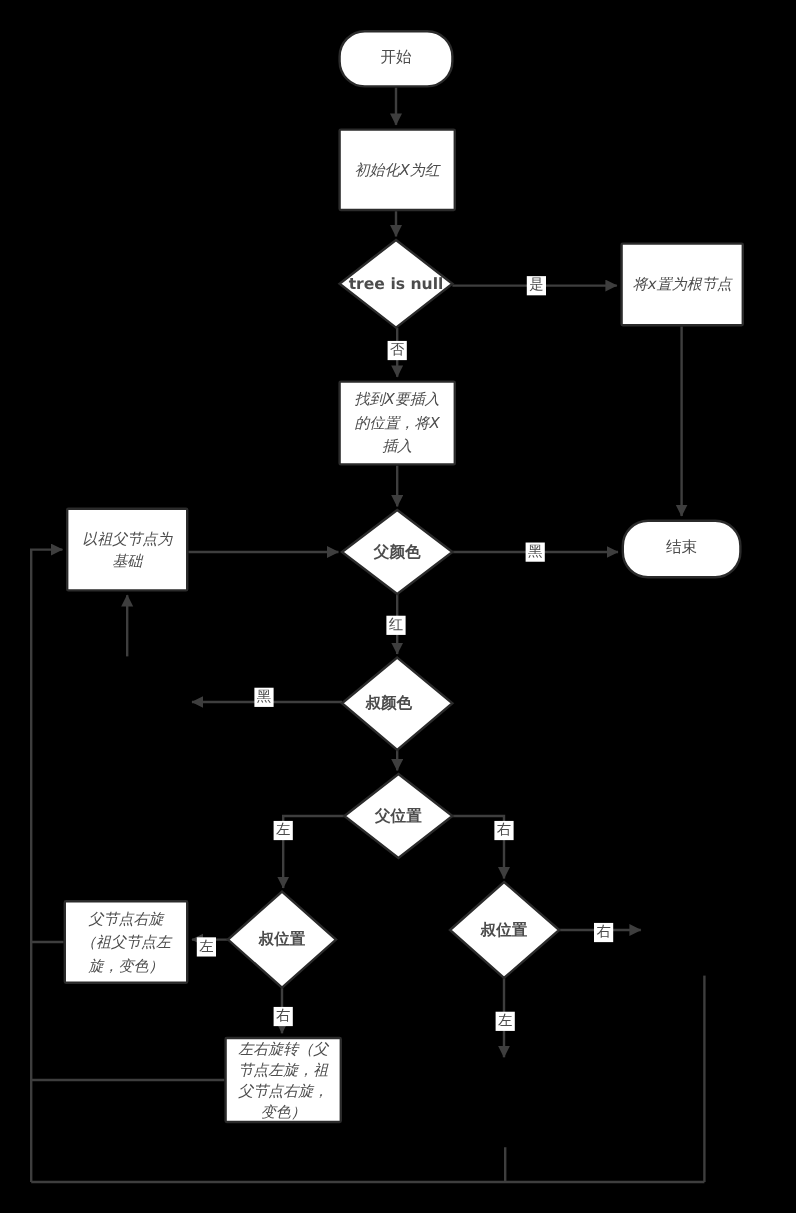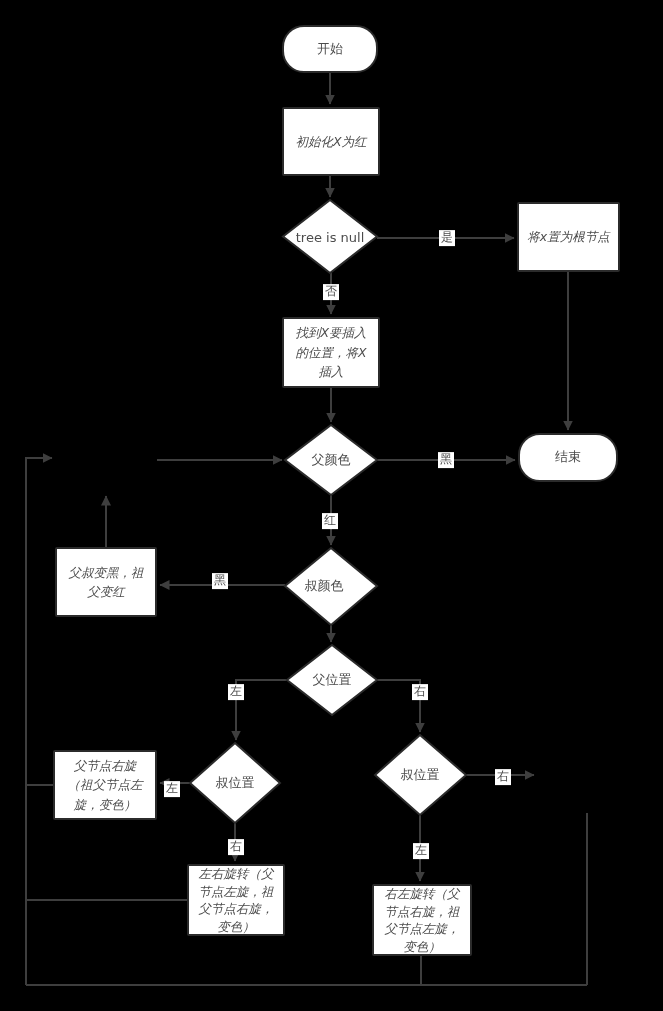--- a/index.html
+++ b/index.html
@@ -22,21 +22,21 @@
   .node{
     position:absolute;display:flex;align-items:center;justify-content:center;
     background:var(--node-fill);border:2px solid var(--node-border);
     color:var(--text);font-size:12.5px;line-height:1.55;text-align:center;
     padding:4px 7px;word-break:break-all;
   }
   .node.terminal{border-radius:22px;font-size:13px;}
   .node.process{border-radius:2px;font-style:italic;}
   .dlabel{
     position:absolute;transform:translate(-50%,-50%);
-    color:var(--text);font-size:13px;white-space:nowrap;text-align:center;
+    color:var(--text);font-size:13px;white-space:nowrap;text-align:center;font-weight:bold;
   }
   .chip{
     position:absolute;transform:translate(-50%,-50%);
     background:var(--node-fill);color:var(--text);
     font-size:12px;line-height:1.15;padding:1px 2px;white-space:nowrap;
   }
 </style>
 </head>
 <body>
 
@@ -92,41 +92,38 @@
   </div>
 
   <div class="node process" style="left:282px;top:317px;width:98px;height:71px">
     <span>找到X要插入的位置，将X插入</span>
   </div>
 
   <div class="node process" style="left:517px;top:202px;width:103px;height:70px">
     <span>将x置为根节点</span>
   </div>
 
+  <div class="node process" style="left:55px;top:423px;width:102px;height:70px">
+    <span>以祖父节点为基础</span>
+  </div>
 
   <div class="node terminal" style="left:518px;top:433px;width:100px;height:49px">
     <span>结束</span>
   </div>
 
-  <div class="node process" style="left:55px;top:547px;width:102px;height:70px">
-    <span>父叔变黑，祖父变红</span>
-  </div>
 
   <div class="node process" style="left:53px;top:750px;width:104px;height:70px">
     <span>父节点右旋（祖父节点左旋，变色）</span>
   </div>
 
   <div class="node process" style="left:187px;top:864px;width:98px;height:72px;line-height:1.4">
     <span>左右旋转（父节点左旋，祖父节点右旋，变色）</span>
   </div>
 
 
-  <div class="node process" style="left:372px;top:884px;width:100px;height:72px;line-height:1.4">
-    <span>右左旋转（父节点右旋，祖父节点左旋，变色）</span>
-  </div>
 
   <span class="dlabel" style="left:330px;top:237px">tree is null</span>
   <span class="dlabel" style="left:331px;top:460px">父颜色</span>
   <span class="dlabel" style="left:324px;top:586px">叔颜色</span>
   <span class="dlabel" style="left:332px;top:680px">父位置</span>
   <span class="dlabel" style="left:235px;top:783px">叔位置</span>
   <span class="dlabel" style="left:420px;top:775px">叔位置</span>
 
   <span class="chip" style="left:447px;top:238px">是</span>
   <span class="chip" style="left:331px;top:292px">否</span>

